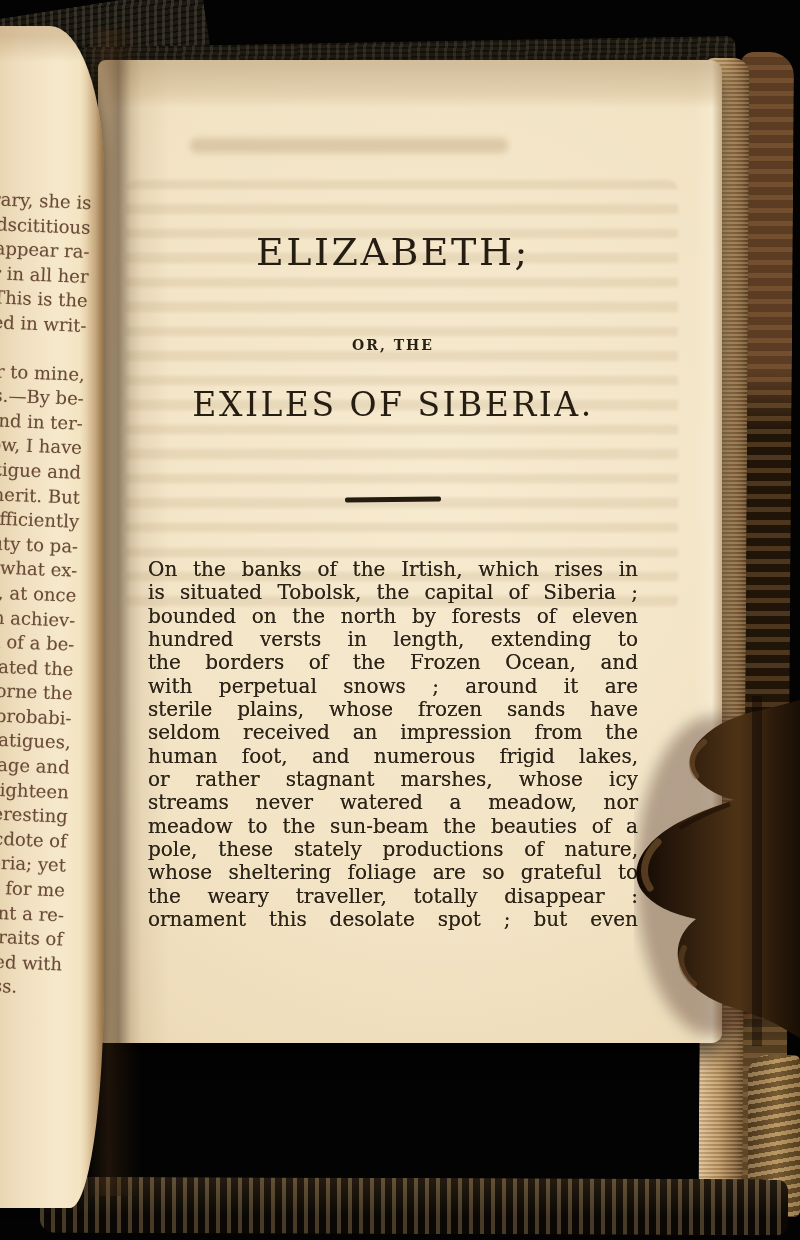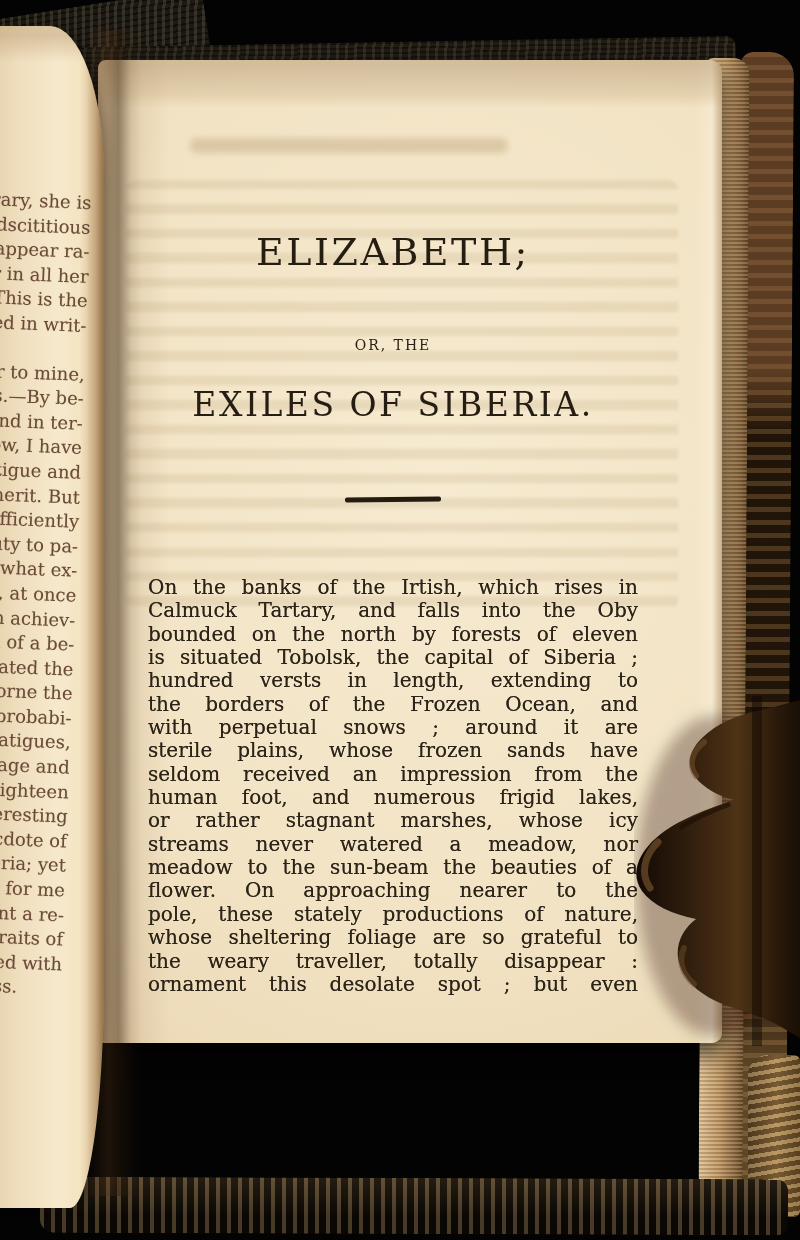--- a/index.html
+++ b/index.html
@@ -66,28 +66,28 @@
     box-shadow:0 10px 22px rgba(0,0,0,.65);overflow:hidden;}
   .showthrough-band{position:absolute;left:92px;top:78px;width:318px;height:15px;
     background:#a98e62;opacity:.32;filter:blur(3px);border-radius:7px;}
   .showthrough-stripes{position:absolute;left:28px;top:120px;width:552px;height:430px;
     background:repeating-linear-gradient(180deg,rgba(148,112,66,.12) 0 9px,rgba(0,0,0,0) 9px 24.5px);
     filter:blur(1.5px);border-radius:10px;}
   .page-content{position:absolute;left:50px;top:0;width:490px;height:100%;}
   .title1{position:absolute;top:170px;width:100%;text-align:center;
     font-size:38px;letter-spacing:2.5px;color:#251d12;}
   .subtitle{position:absolute;top:277px;width:100%;text-align:center;
-    font-size:14px;font-weight:normal;letter-spacing:2px;color:#2a2115;}
+    font-size:14px;font-weight:bold;letter-spacing:2px;color:#2a2115;}
   .title2{position:absolute;top:325px;width:100%;text-align:center;
     font-size:33px;letter-spacing:2.5px;color:#251d12;}
   .title-rule{position:absolute;top:437px;left:197px;width:96px;height:5px;
     background:#241c10;border-radius:2px;transform:rotate(-.6deg);}
   .paragraph{position:absolute;top:498px;left:0;width:100%;
     font-size:20px;line-height:23.35px;color:#2b2318;
-    text-shadow:0 0 .6px rgba(43,35,24,.7);margin-top:18px;}
+    text-shadow:0 0 .6px rgba(43,35,24,.7);}
   .pline{text-align:justify;text-align-last:justify;}
   .signature{position:absolute;top:1014px;width:100%;text-align:left;
     font-size:21px;letter-spacing:3px;color:#2b2318;}
 
   
   .gutter-shadow{position:absolute;left:86px;top:30px;width:56px;height:1166px;z-index:6;pointer-events:none;
     background:linear-gradient(90deg,rgba(70,45,20,0) 0%,rgba(82,52,24,.34) 40%,rgba(45,27,10,.42) 58%,rgba(70,45,20,.1) 80%,rgba(70,45,20,0) 100%);}
   .clasp{position:absolute;left:634px;top:696px;width:166px;height:350px;z-index:10;}
 </style>
 </head>
@@ -142,33 +142,31 @@
   <div class="right-page">
     <div class="showthrough-band"></div>
     <div class="showthrough-stripes"></div>
     <div class="page-content">
       <div class="title1">ELIZABETH;</div>
       <div class="subtitle">OR, THE</div>
       <div class="title2">EXILES OF SIBERIA.</div>
       <div class="title-rule"></div>
       <div class="paragraph">
           <div class="pline">On the banks of the Irtish, which rises in</div>
-          <div class="pline">Calmuck Tartary, and falls into the Oby</div>
+          <div class="pline">is situated Tobolsk, the capital of Siberia ;</div>
           <div class="pline">bounded on the north by forests of eleven</div>
-          <div class="pline">is situated Tobolsk, the capital of Siberia ;</div>
           <div class="pline">hundred versts in length, extending to</div>
           <div class="pline">the borders of the Frozen Ocean, and</div>
           <div class="pline">with perpetual snows ; around it are</div>
           <div class="pline">sterile plains, whose frozen sands have</div>
           <div class="pline">seldom received an impression from the</div>
           <div class="pline">human foot, and numerous frigid lakes,</div>
           <div class="pline">or rather stagnant marshes, whose icy</div>
           <div class="pline">streams never watered a meadow, nor</div>
           <div class="pline">meadow to the sun-beam the beauties of a</div>
-          <div class="pline">flower. On approaching nearer to the</div>
           <div class="pline">pole, these stately productions of nature,</div>
           <div class="pline">whose sheltering foliage are so grateful to</div>
           <div class="pline">the weary traveller, totally disappear :</div>
           <div class="pline">ornament this desolate spot ; but even</div>
         </div>
       <div class="signature">A 3</div>
     </div>
   </div>
 
   <div class="gutter-shadow"></div>

